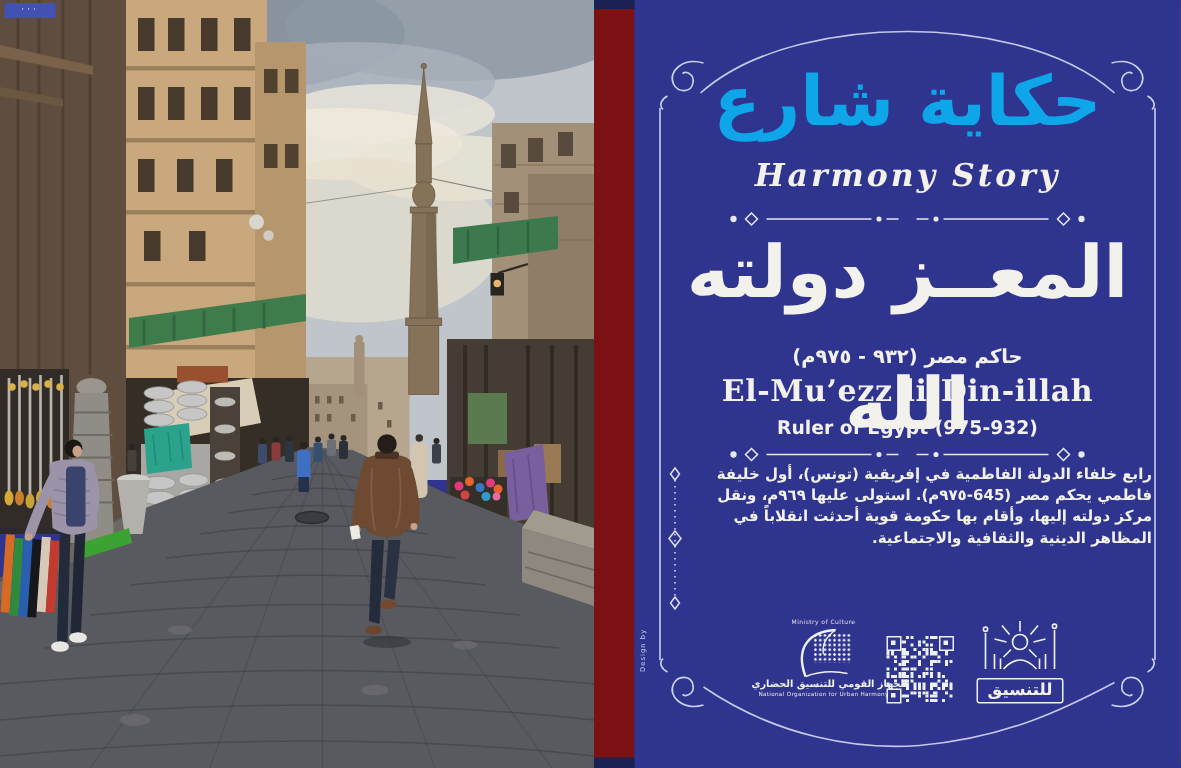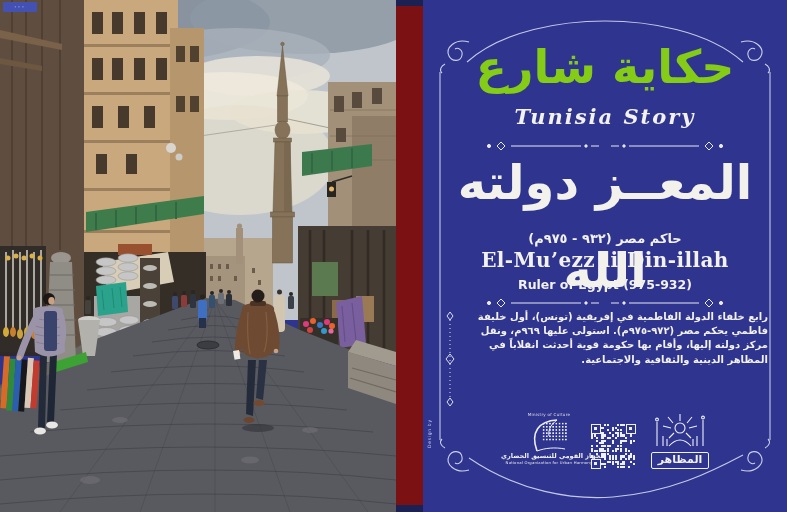--- a/index.html
+++ b/index.html
@@ -11,21 +11,21 @@
     color:#e9ecf8;font-size:6px;line-height:9px;text-align:center;letter-spacing:2px;overflow:hidden;}
   
   .stripe{position:absolute;left:396px;top:0;width:27px;height:512px;background:#7c1113;}
   .edge{position:absolute;left:396px;width:391px;background:#1c2153;}
   .edge.top{top:0;height:6px;}
   .edge.bot{top:505px;height:7px;}
   
   .plaque{position:absolute;left:423px;top:0;width:364px;height:512px;background:#2f348f;color:#f2f1ec;}
   .plaque .frame{position:absolute;left:0;top:0;}
   .pl-abs{position:absolute;left:0;width:100%;text-align:center;}
-  .t-ar{top:30px;font-size:46px;line-height:74px;font-weight:bold;color:#84cc16;}
+  .t-ar{top:30px;font-size:46px;line-height:74px;font-weight:bold;color:#0ea5e9;}
   .t-en{top:104px;font-family:"DejaVu Serif",serif;font-style:italic;font-weight:bold;font-size:21px;letter-spacing:2px;}
   .orn1{top:137px;} .orn2{top:294px;}
   .n-ar{top:138px;font-size:48px;line-height:88px;font-weight:bold;direction:rtl;}
   .r-ar{top:231px;font-size:13px;font-weight:bold;direction:rtl;letter-spacing:.3px;}
   .n-en{top:248px;font-family:"DejaVu Serif",serif;font-weight:bold;font-size:20px;letter-spacing:.4px;}
   .r-en{top:277px;font-size:12.5px;font-weight:bold;}
   .cols{position:absolute;top:310px;left:21px;width:324px;display:flex;gap:5px;}
   .col-en{width:152px;font-size:9px;line-height:13.4px;font-weight:bold;text-align:left;letter-spacing:-.1px;}
   .col-ar{flex:1;direction:rtl;text-align:right;font-size:10px;line-height:14.2px;font-weight:bold;}
   .vdiv{width:12px;flex:0 0 12px;display:flex;justify-content:center;}
@@ -357,21 +357,21 @@
             <path d="M-8,12 c-4,2 -6,6 -3,9"></path>
           </g>
         <g transform="translate(334,460) scale(-1,-1)">
             <path d="M16,-10 C2,-14 -8,-4 -4,4 C-1,10 8,10 9,3 C10,-2 5,-5 2,-3"></path>
             <path d="M-8,12 c-4,2 -6,6 -3,9"></path>
           </g>
       </g>
     </svg>
 
     <div class="pl-abs t-ar">حكاية شارع</div>
-    <div class="pl-abs t-en">Tunisia Story</div>
+    <div class="pl-abs t-en">Harmony Story</div>
 
     <div class="pl-abs orn1">
       <svg width="240" height="12" viewBox="0 0 240 12" xmlns="http://www.w3.org/2000/svg">
         <g stroke="#e8e9f2" fill="#e8e9f2">
           <circle cx="4" cy="6" r="1.6"></circle>
             <path d="M16,2 L20,6 L16,10 L12,6 Z" fill="none"></path>
             <path d="M26,6 H96"></path>
             <circle cx="101" cy="6" r="1.2"></circle>
             <path d="M106,6 H114"></path>
           <path d="M126,6 H134"></path>
@@ -409,21 +409,21 @@
       <div class="vdiv">
         <svg width="12" height="100" viewBox="0 0 12 100" xmlns="http://www.w3.org/2000/svg">
           <path d="M6,10 V90" stroke="#dfe2f2" stroke-width="1" stroke-dasharray="1,3" fill="none"></path>
           <g stroke="#dfe2f2" fill="none">
               <path d="M6,2 L9,6 L6,10 L3,6 Z"></path>
               <path d="M6,44 L10,49 L6,54 L2,49 Z"></path>
               <path d="M6,88 L9,92 L6,96 L3,92 Z"></path>
             </g>
         </svg>
       </div>
-      <div class="col-ar">رابع خلفاء الدولة الفاطمية في إفريقية (تونس)، أول خليفة فاطمي يحكم مصر (٩٧٢-٩٧٥م). استولى عليها ٩٦٩م، ونقل مركز دولته إليها، وأقام بها حكومة قوية أحدثت انقلاباً في المظاهر الدينية والثقافية والاجتماعية.</div>
+      <div class="col-ar">رابع خلفاء الدولة الفاطمية في إفريقية (تونس)، أول خليفة فاطمي يحكم مصر (645-٩٧٥م). استولى عليها ٩٦٩م، ونقل مركز دولته إليها، وأقام بها حكومة قوية أحدثت انقلاباً في المظاهر الدينية والثقافية والاجتماعية.</div>
     </div>
 
     <div class="nouh">
       <div class="min">Ministry of Culture</div>
       <div class="art">
         <svg width="44" height="36" viewBox="0 0 44 36" xmlns="http://www.w3.org/2000/svg">
           <g stroke="#eef0f8" fill="none">
             <path d="M10,34 C3,15 12,4 30,3" stroke-width="1.6"></path>
             <path d="M30,3 C23,8 21,14 22,19" stroke-width="1"></path>
             <path d="M10,34 C18,31 28,30 38,32" stroke-width="1"></path>
@@ -572,18 +572,18 @@
           <circle cx="33" cy="22" r="5"></circle>
           <path d="M33,15 V8 M26,17 L21,11 M40,17 L45,11 M24,22 L16,20 M42,22 L50,20 M27,27 L22,32 M39,27 L44,32"></path>
           <path d="M10,40 V16"></path>
             <circle cx="10" cy="13.5" r="1.4"></circle>
           <path d="M56,40 V14"></path>
             <circle cx="56" cy="11.5" r="1.4"></circle>
           <path d="M22,40 Q33,28 44,40"></path>
           <path d="M16,40 V30 M20,40 V33 M46,40 V33 M50,40 V30"></path>
         </g>
       </svg>
-      <div class="cairo-box">المظاهر</div>
+      <div class="cairo-box">للتنسيق</div>
     </div>
 
     <div class="credit">Design by</div>
   </div>
 </div>
 
 </body></html>

